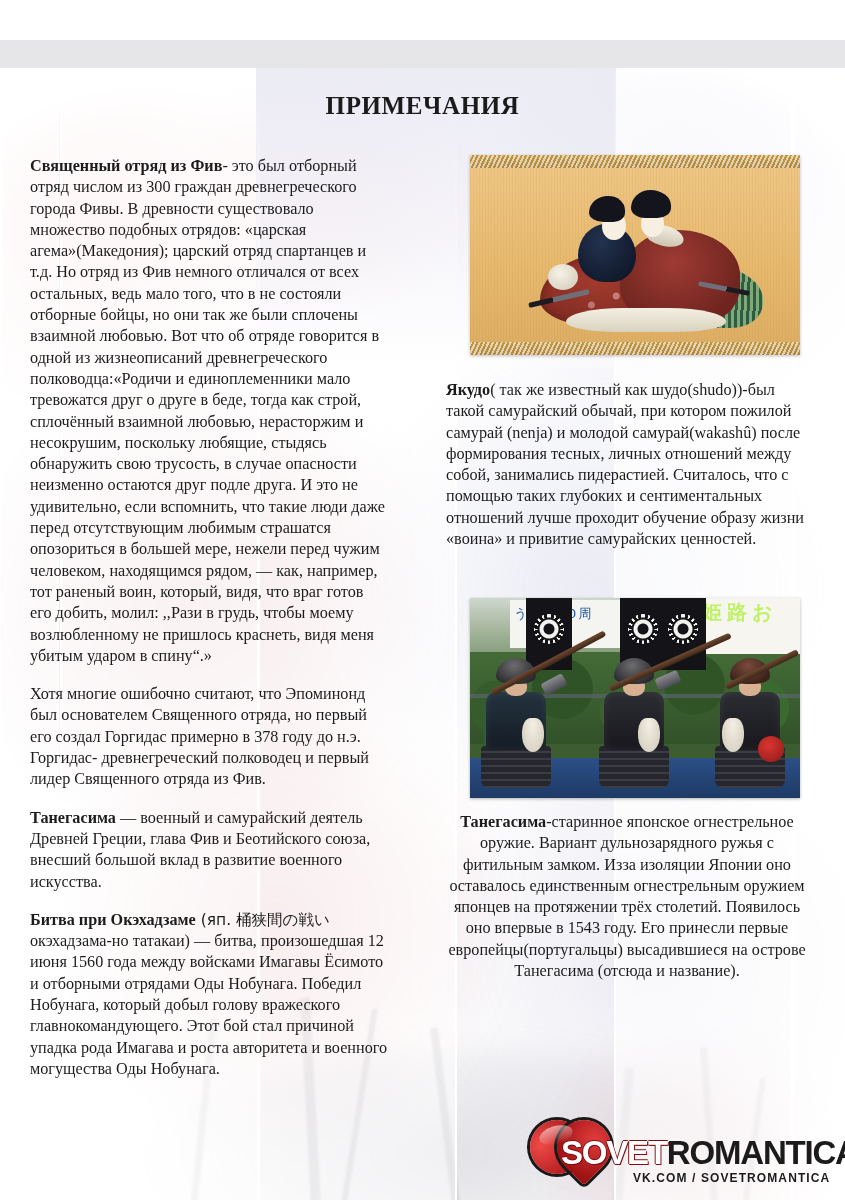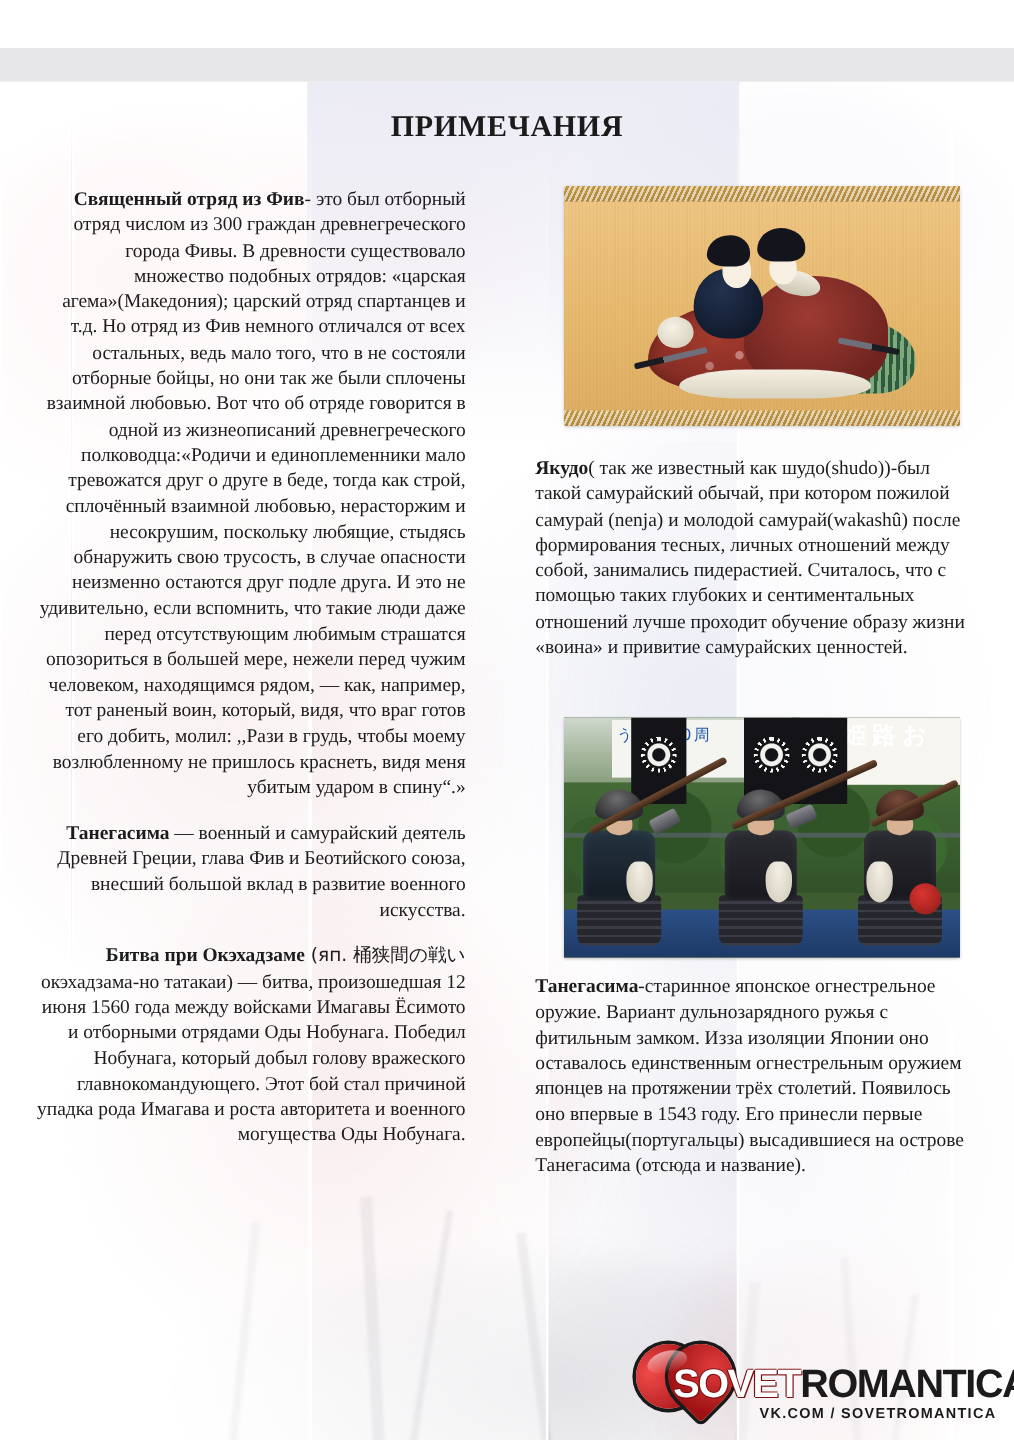--- a/index.html
+++ b/index.html
@@ -105,21 +105,21 @@
   }
 
   .col-left {
     position: absolute;
     left: 30px;
     top: 116px;
     width: 358px;
     font-size: 16.2px;
     line-height: 1.315;
     color: #1c1c1c;
-    text-align: right;
+    text-align: left;
   }
   .col-right {
     position: absolute;
     left: 446px;
     top: 340px;
     width: 362px;
     font-size: 16.2px;
     line-height: 1.315;
     color: #1c1c1c;
   }
@@ -256,21 +256,21 @@
   }
   .sam-banner-l { left: 40px; top: 2px;  width: 118px; height: 48px; }
   .sam-banner-r { left: 218px; top: 0px; width: 112px; height: 56px; background: #f7f5ef; }
   .sam-jp-blue {
     position: absolute; left: 44px; top: 6px; width: 112px; height: 42px;
     color: #1c56a8; font-family: "DejaVu Sans", sans-serif; font-size: 13px;
     line-height: 20px; letter-spacing: -1px; overflow: hidden;
   }
   .sam-jp-red {
     position: absolute; left: 232px; top: 2px; width: 96px; height: 52px;
-    color: #ffffff; font-family: "DejaVu Sans", sans-serif; font-weight: bold;
+    color: #bef264; font-family: "DejaVu Sans", sans-serif; font-weight: bold;
     font-size: 20px; line-height: 25px; letter-spacing: -1px; overflow: hidden;
   }
   .mon-flag {
     position: absolute; top: 0; width: 46px; height: 72px;
     background: #141418;
   }
   .mon-flag::before {
     content: "";
     position: absolute; left: 50%; top: 16px; transform: translateX(-50%);
     width: 30px; height: 30px; border-radius: 50%;
@@ -433,20 +433,21 @@
 
   <div class="content">
 
     <div class="doc-title">ПРИМЕЧАНИЯ</div>
 
     <div class="col-left">
 
       <p class="para"><span class="lead">Священный отряд из Фив</span><span>- это был отборный отряд числом из 300 граждан древнегреческого города Фивы. В древности существовало множество подобных отрядов: «царская агема»(Македония); царский отряд спартанцев и т.д.
 Но отряд из Фив немного отличался от всех остальных, ведь мало того, что в не состояли отборные бойцы, но они так же были сплочены взаимной любовью. Вот что об отряде говорится в одной из жизнеописаний древнегреческого полководца:«Родичи и единоплеменники мало тревожатся друг о друге в беде, тогда как строй, сплочённый взаимной любовью, нерасторжим и несокрушим, поскольку любящие, стыдясь обнаружить свою трусость, в случае опасности неизменно остаются друг подле друга. И это не удивительно, если вспомнить, что такие люди даже перед отсутствующим любимым страшатся опозориться в большей мере, нежели перед чужим человеком, находящимся рядом, — как, например, тот раненый воин, который, видя, что враг готов его добить, молил: ,,Рази в грудь, чтобы моему возлюбленному не пришлось краснеть, видя меня убитым ударом в спину“.»</span></p>
 
+      <p class="para"><span>Хотя многие ошибочно считают, что Эпоминонд был основателем Священного отряда, но первый его создал Горгидас примерно в 378 году до н.э. Горгидас- древнегреческий полководец и первый лидер Священного отряда из Фив.</span></p>
 
       <p class="para"><span class="lead">Танегасима</span><span> — военный и самурайский деятель Древней Греции, глава Фив и Беотийского союза, внесший большой вклад в развитие военного искусства.</span></p>
 
       <p class="para"><span class="lead">Битва при Окэхадзаме</span><span class="jp"> (яп. 桶狭間の戦い</span><span> окэхадзама-но татакаи) — битва, произошедшая 12 июня 1560 года между войсками Имагавы Ёсимото и отборными отрядами Оды Нобунага. Победил Нобунага, который добыл голову вражеского главнокомандующего. Этот бой стал причиной упадка рода Имагава и роста авторитета и военного могущества Оды Нобунага.</span></p>
     </div>
 
     <div class="fig-ukiyoe">
       <div class="ukiyoe-field">
         <div class="uk uk-robe-a"></div>
         <div class="uk uk-skirt-green"></div>
@@ -509,21 +510,21 @@
       <div class="musket m-b"></div>
       <div class="musket m-c"></div>
       <div class="lockplate lp-a"></div>
       <div class="lockplate lp-b"></div>
     </div>
 
     <div class="col-right">
       <p class="para"><span class="lead">Якудо</span><span>( так же известный как шудо(shudo))-был такой самурайский обычай, при котором пожилой самурай (nenja)   и молодой самурай(wakashû) после формирования тесных, личных отношений между собой, занимались пидерастией. Считалось, что с помощью таких глубоких и сентиментальных отношений лучше проходит обучение образу жизни «воина» и привитие самурайских ценностей.</span></p>
     </div>
 
-    <div class="col-right" style="top:772px;">
+    <div class="col-right" style="top:772px;text-align:center;">
       <p class="para"><span class="lead">Танегасима</span><span>-старинное японское огнестрельное оружие. Вариант дульнозарядного ружья с фитильным замком. Изза изоляции Японии оно оставалось единственным огнестрельным оружием японцев на протяжении трёх столетий. Появилось оно впервые в 1543 году. Его принесли первые европейцы(португальцы) высадившиеся на острове Танегасима (отсюда и название).</span></p>
     </div>
 
     <div class="logo">
       <div class="logo-heart">
         <div class="lobe left"></div>
         <div class="lobe right"></div>
         <div class="gloss"></div>
       </div>
       <div class="logo-word"><span class="sovet">SOVET</span><span class="romantica">ROMANTICA</span></div>

